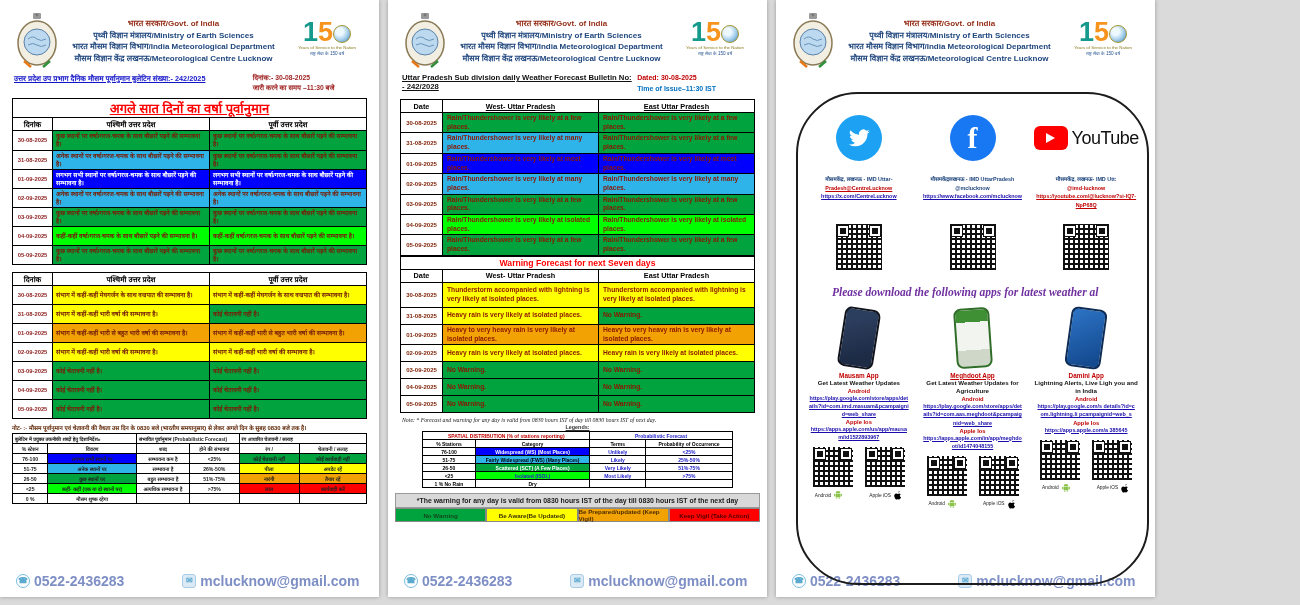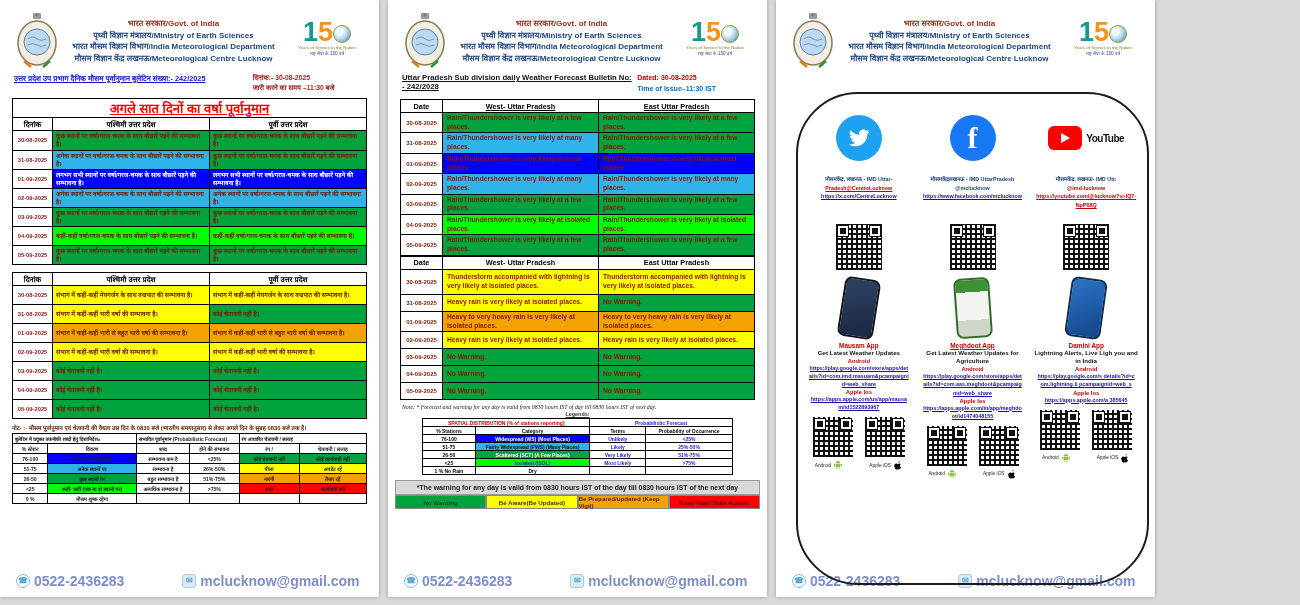--- a/index.html
+++ b/index.html
@@ -71,21 +71,21 @@
   .rbox{position:absolute;top:92px;left:20px;right:6px;bottom:12px;border:2.5px solid #1c1c1c;border-radius:62px;padding:20px 4px 4px;background:transparent}
   .row3{display:flex}
   .col3{flex:1;text-align:center;min-width:0}
   .soc-ic{height:48px;display:flex;align-items:center;justify-content:center}
   .circ{width:46px;height:46px;border-radius:50%;display:flex;align-items:center;justify-content:center}
   .tw-c{background:#1da1f2}
   .fb-c{background:#1877f2;color:#fff;font-weight:bold;font-size:30px;font-family:"Liberation Serif",serif}
   .yt-wrap{display:flex;align-items:center;gap:4px}
   .yt-rect{width:34px;height:24px;background:#f00;border-radius:6px;display:flex;align-items:center;justify-content:center}
   .yt-tri{width:0;height:0;border-left:9px solid #fff;border-top:5.5px solid transparent;border-bottom:5.5px solid transparent}
-  .yt-word{font-weight:bold;font-size:10px;color:#111;letter-spacing:-.5px}
+  .yt-word{font-weight:normal;font-size:18px;color:#111;letter-spacing:-.5px}
   .soc-txt{margin-top:13px;font-size:5.4px;font-weight:bold;line-height:1.6;padding:0 6px}
   .s-navy{color:#20477e}
   .s-red{color:#c00000;text-decoration:underline}
   .s-rednl{color:#c00000}
   .s-blue{color:#1a0dab;text-decoration:underline}
   .qr{position:relative;width:46px;height:46px;margin:14px auto 0;
       background:repeating-linear-gradient(0deg,#111 0 2px,transparent 2px 5px),
                  repeating-linear-gradient(90deg,#111 0 2px,#fff 2px 5px)}
   .qr::before,.qr::after{content:"";position:absolute;top:1px;width:10px;height:10px;background:#111;box-shadow:inset 0 0 0 2px #fff;border:1px solid #111}
   .qr::before{left:1px}.qr::after{right:1px}
@@ -409,20 +409,23 @@
     </tbody>
       </table>
 
     <table class="warnt" style="margin-top:0">
       <colgroup>
           <col style="width:42px">
           <col>
           <col>
         </colgroup>
       <tbody>
+          <tr>
+            <td colspan="3" class="ttl">Warning Forecast for next Seven days</td>
+          </tr>
       <tr class="thr">
         <td style="text-decoration:none">Date</td>
         <td style="text-decoration:none">West- Uttar Pradesh</td>
         <td style="text-decoration:none">East Uttar Pradesh</td>
       </tr>
       <tr class="tall">
             <td class="dcell">30-08-2025</td>
             <td class="cell" style="background-color: rgb(255, 255, 0);">Thunderstorm accompanied with lightning is very likely at isolated places.</td>
             <td class="cell" style="background-color: rgb(255, 255, 0);">Thunderstorm accompanied with lightning is very likely at isolated places.</td>
           </tr>
@@ -621,20 +624,21 @@
             <div class="qr"></div>
           </div>
         <div class="col3">
             <div class="qr"></div>
           </div>
         <div class="col3">
             <div class="qr"></div>
           </div>
       </div>
 
+      <div class="apps-head">Please download the following apps for latest weather al</div>
 
       <div class="row3">
         <div class="col3">
             <div class="phone-img ph-mausam"></div>
           </div>
         <div class="col3">
             <div class="phone-img ph-megh"></div>
           </div>
         <div class="col3">
             <div class="phone-img ph-damini"></div>

